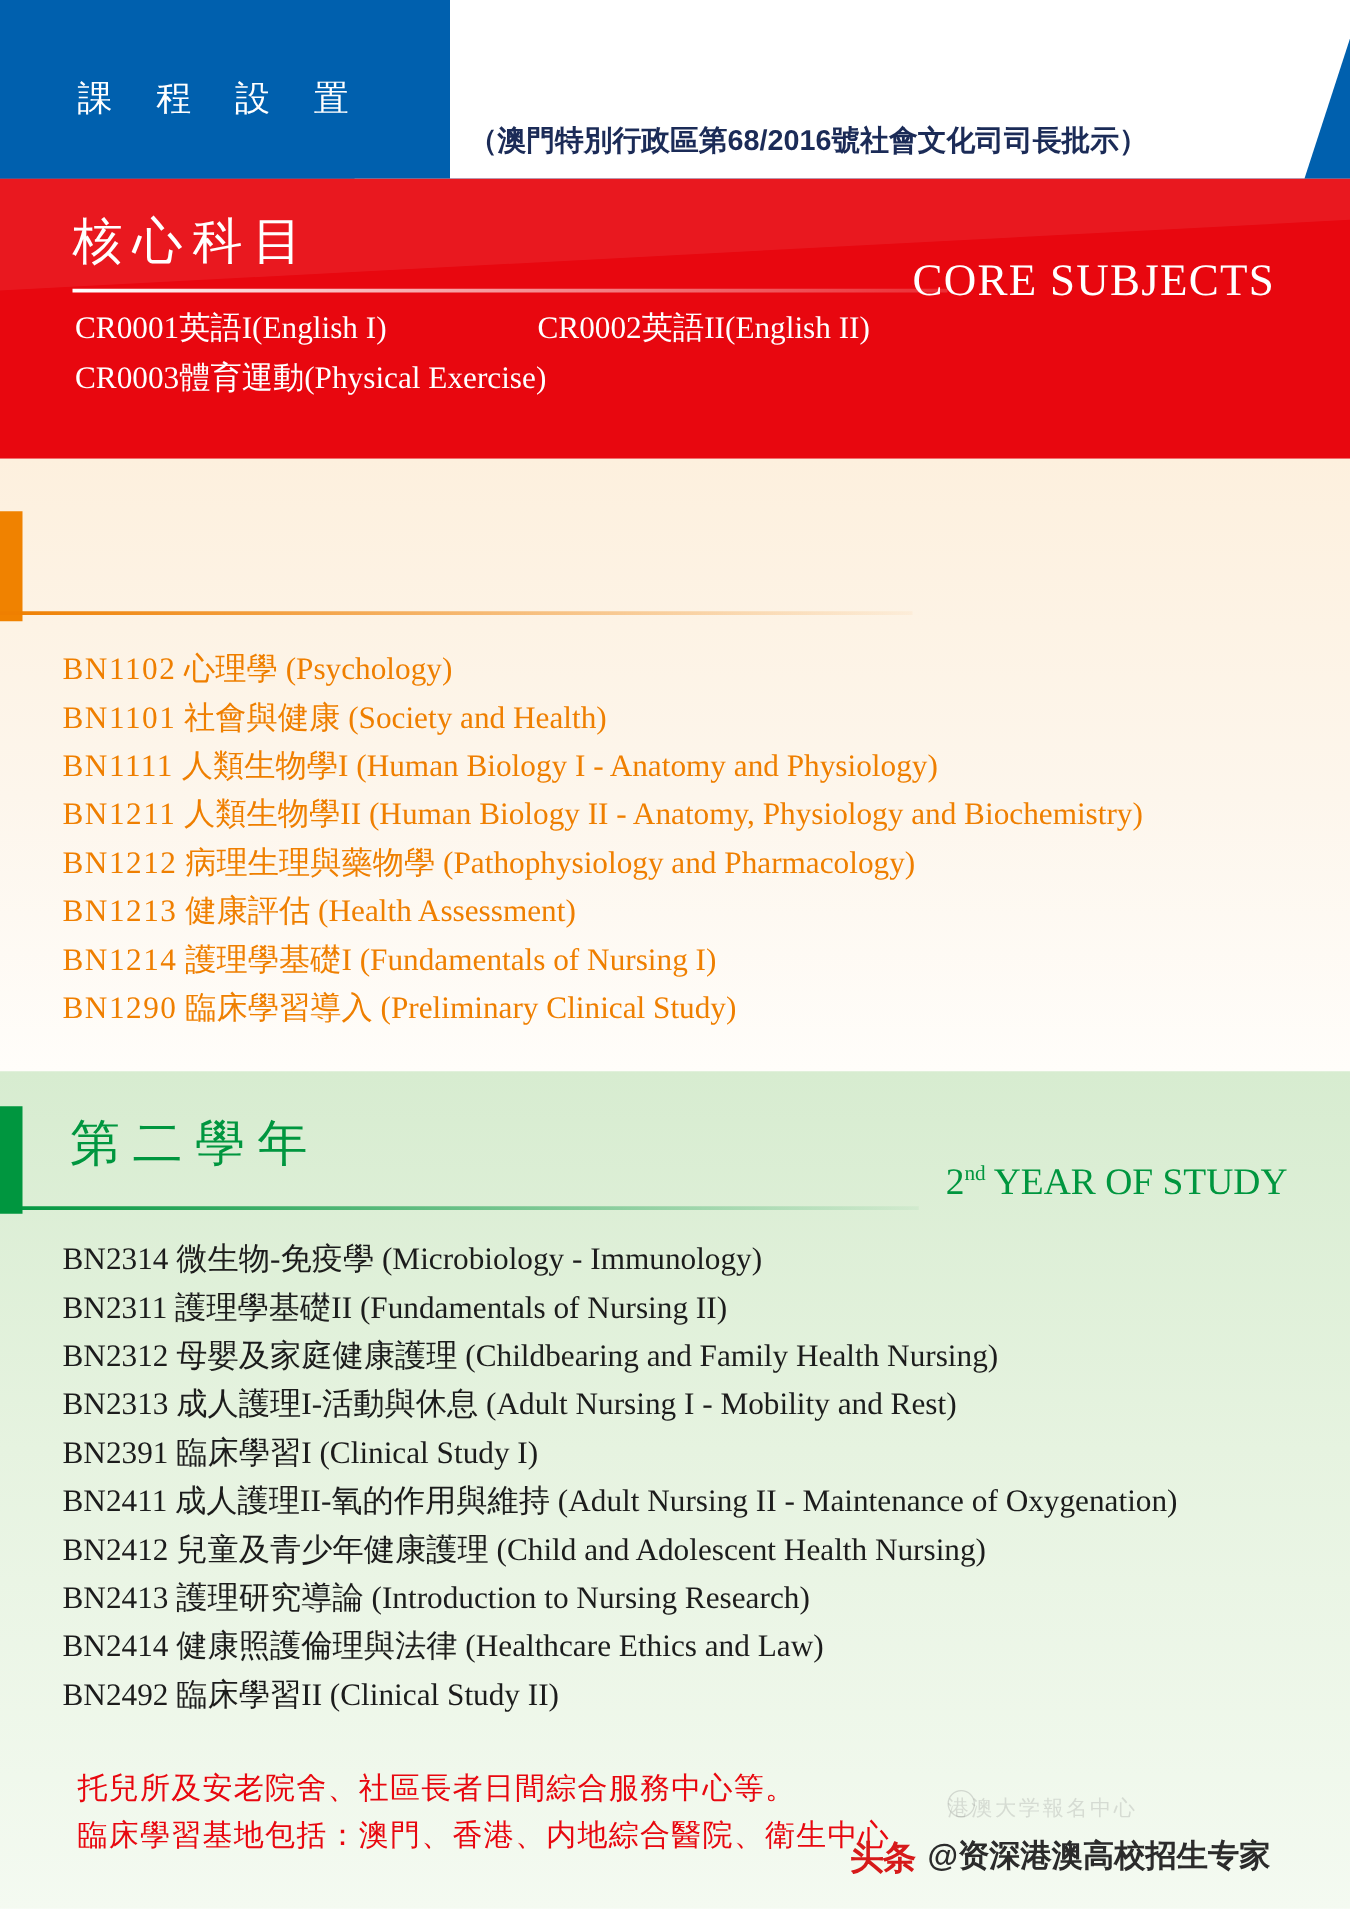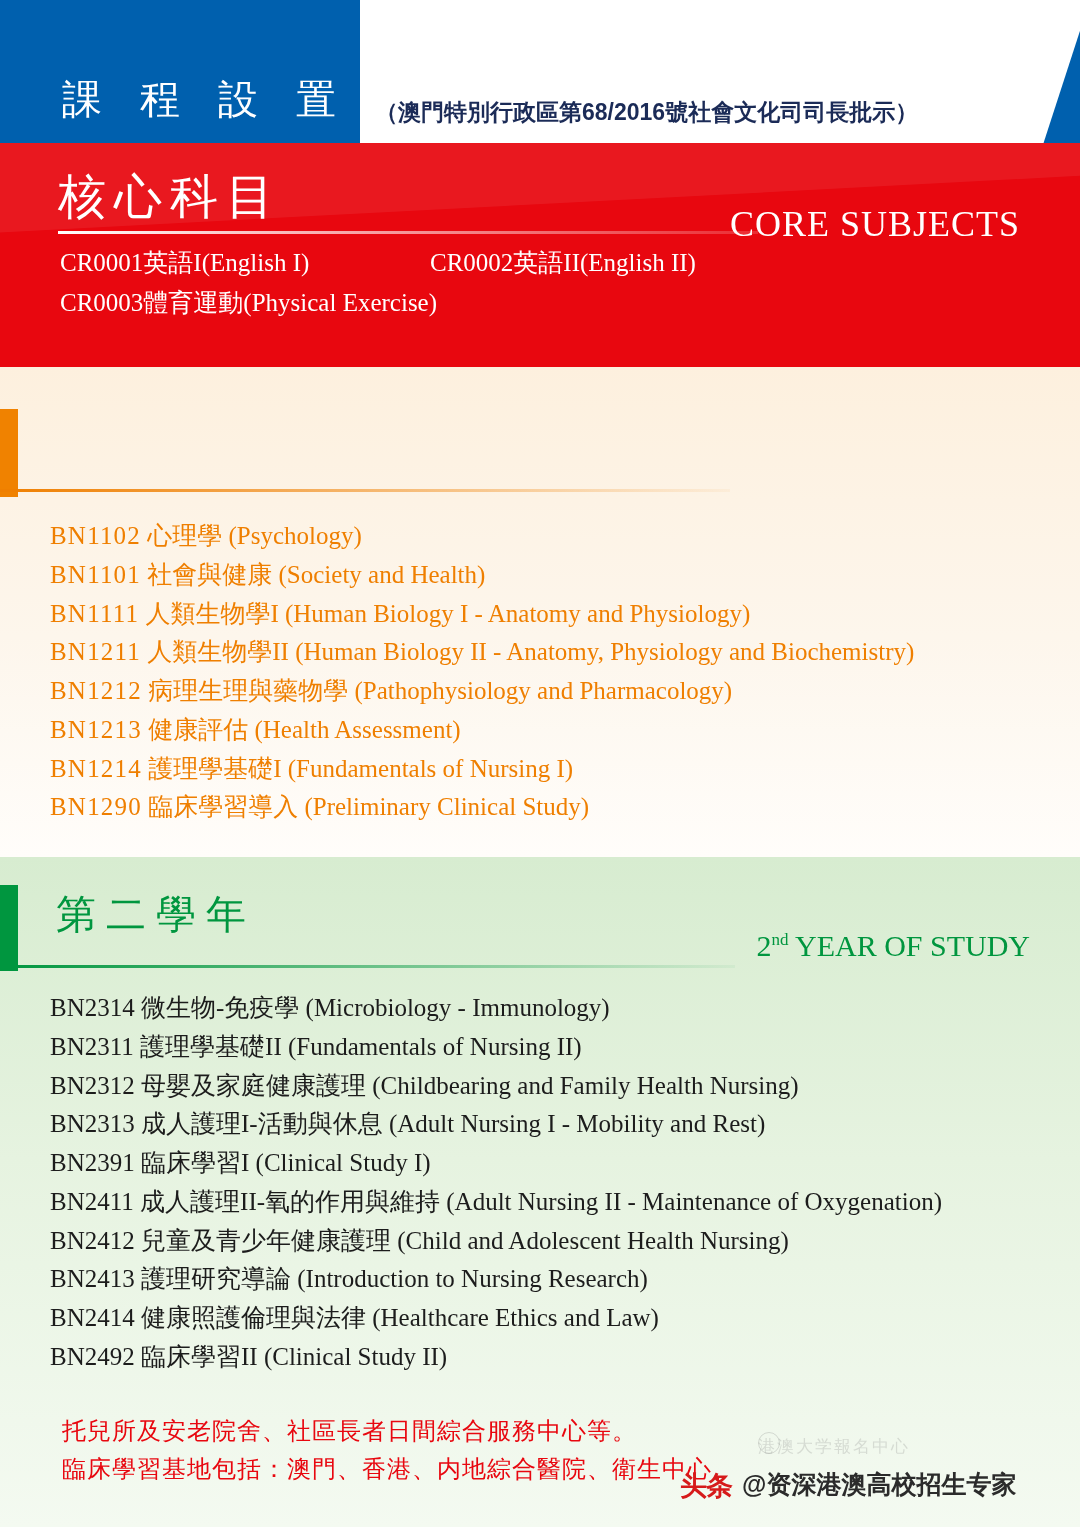--- a/index.html
+++ b/index.html
@@ -29,23 +29,23 @@
   .top-header .white-wedge {
     position: absolute;
     left: 330px; top: 0;
     width: 760px; height: 143px;
     background: #ffffff;
     transform: skewX(-18deg);
     transform-origin: top left;
   }
   .course-title {
     position: absolute;
-    left: 62px; top: 72px;
+    left: 62px; top: 60px;
     color: #ffffff;
-    font-size: 40px;
+    font-size: 28px;
     letter-spacing: 14px;
     font-family: "Liberation Serif", serif;
     white-space: nowrap;
   }
   .approval-note {
     position: absolute;
     left: 375px; top: 97px;
     color: #1b2b57;
     font-size: 23px;
     font-weight: bold;
@@ -64,21 +64,21 @@
     position: absolute;
     top: -60px; left: -40px;
     width: 1200px; height: 120px;
     background: rgba(255,255,255,0.07);
     transform: rotate(-3deg);
   }
   .core-zh {
     position: absolute;
     left: 58px; top: 22px;
     color: #ffffff;
-    font-size: 48px;
+    font-size: 40px;
     letter-spacing: 8px;
     white-space: nowrap;
   }
   .core-en {
     position: absolute;
     right: 60px; top: 60px;
     color: #ffffff;
     font-size: 36px;
     letter-spacing: 1px;
     white-space: nowrap;

